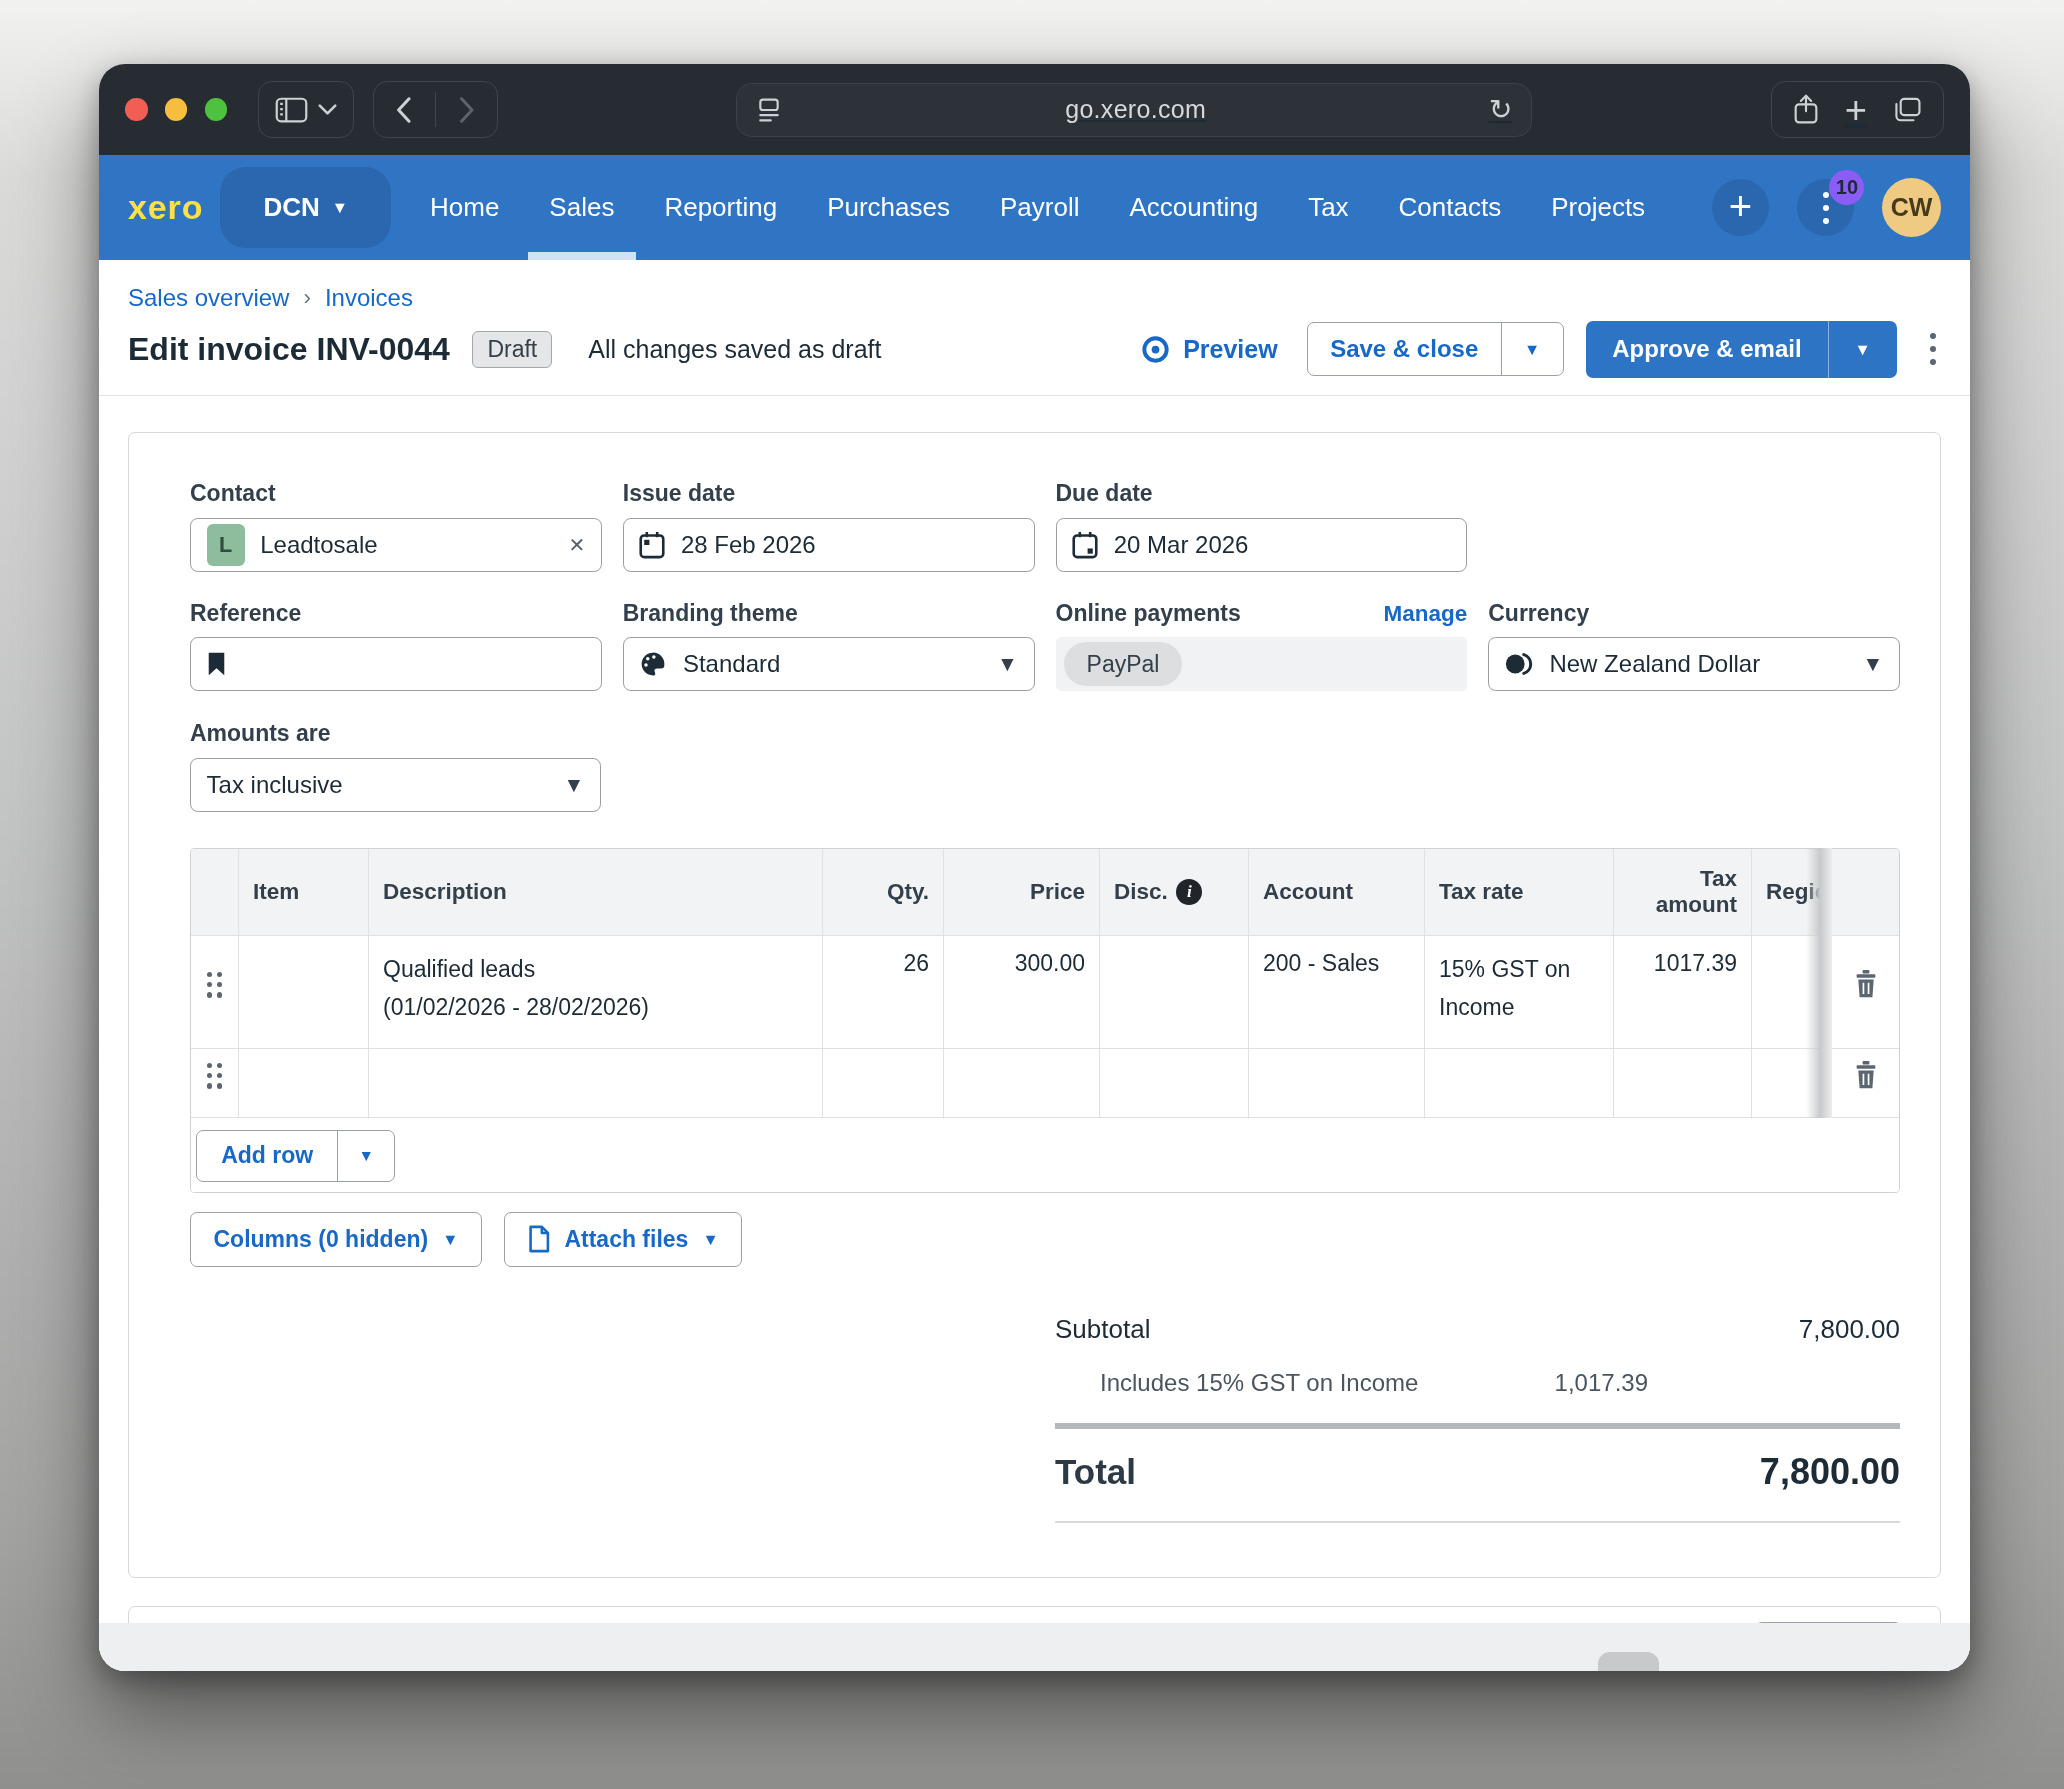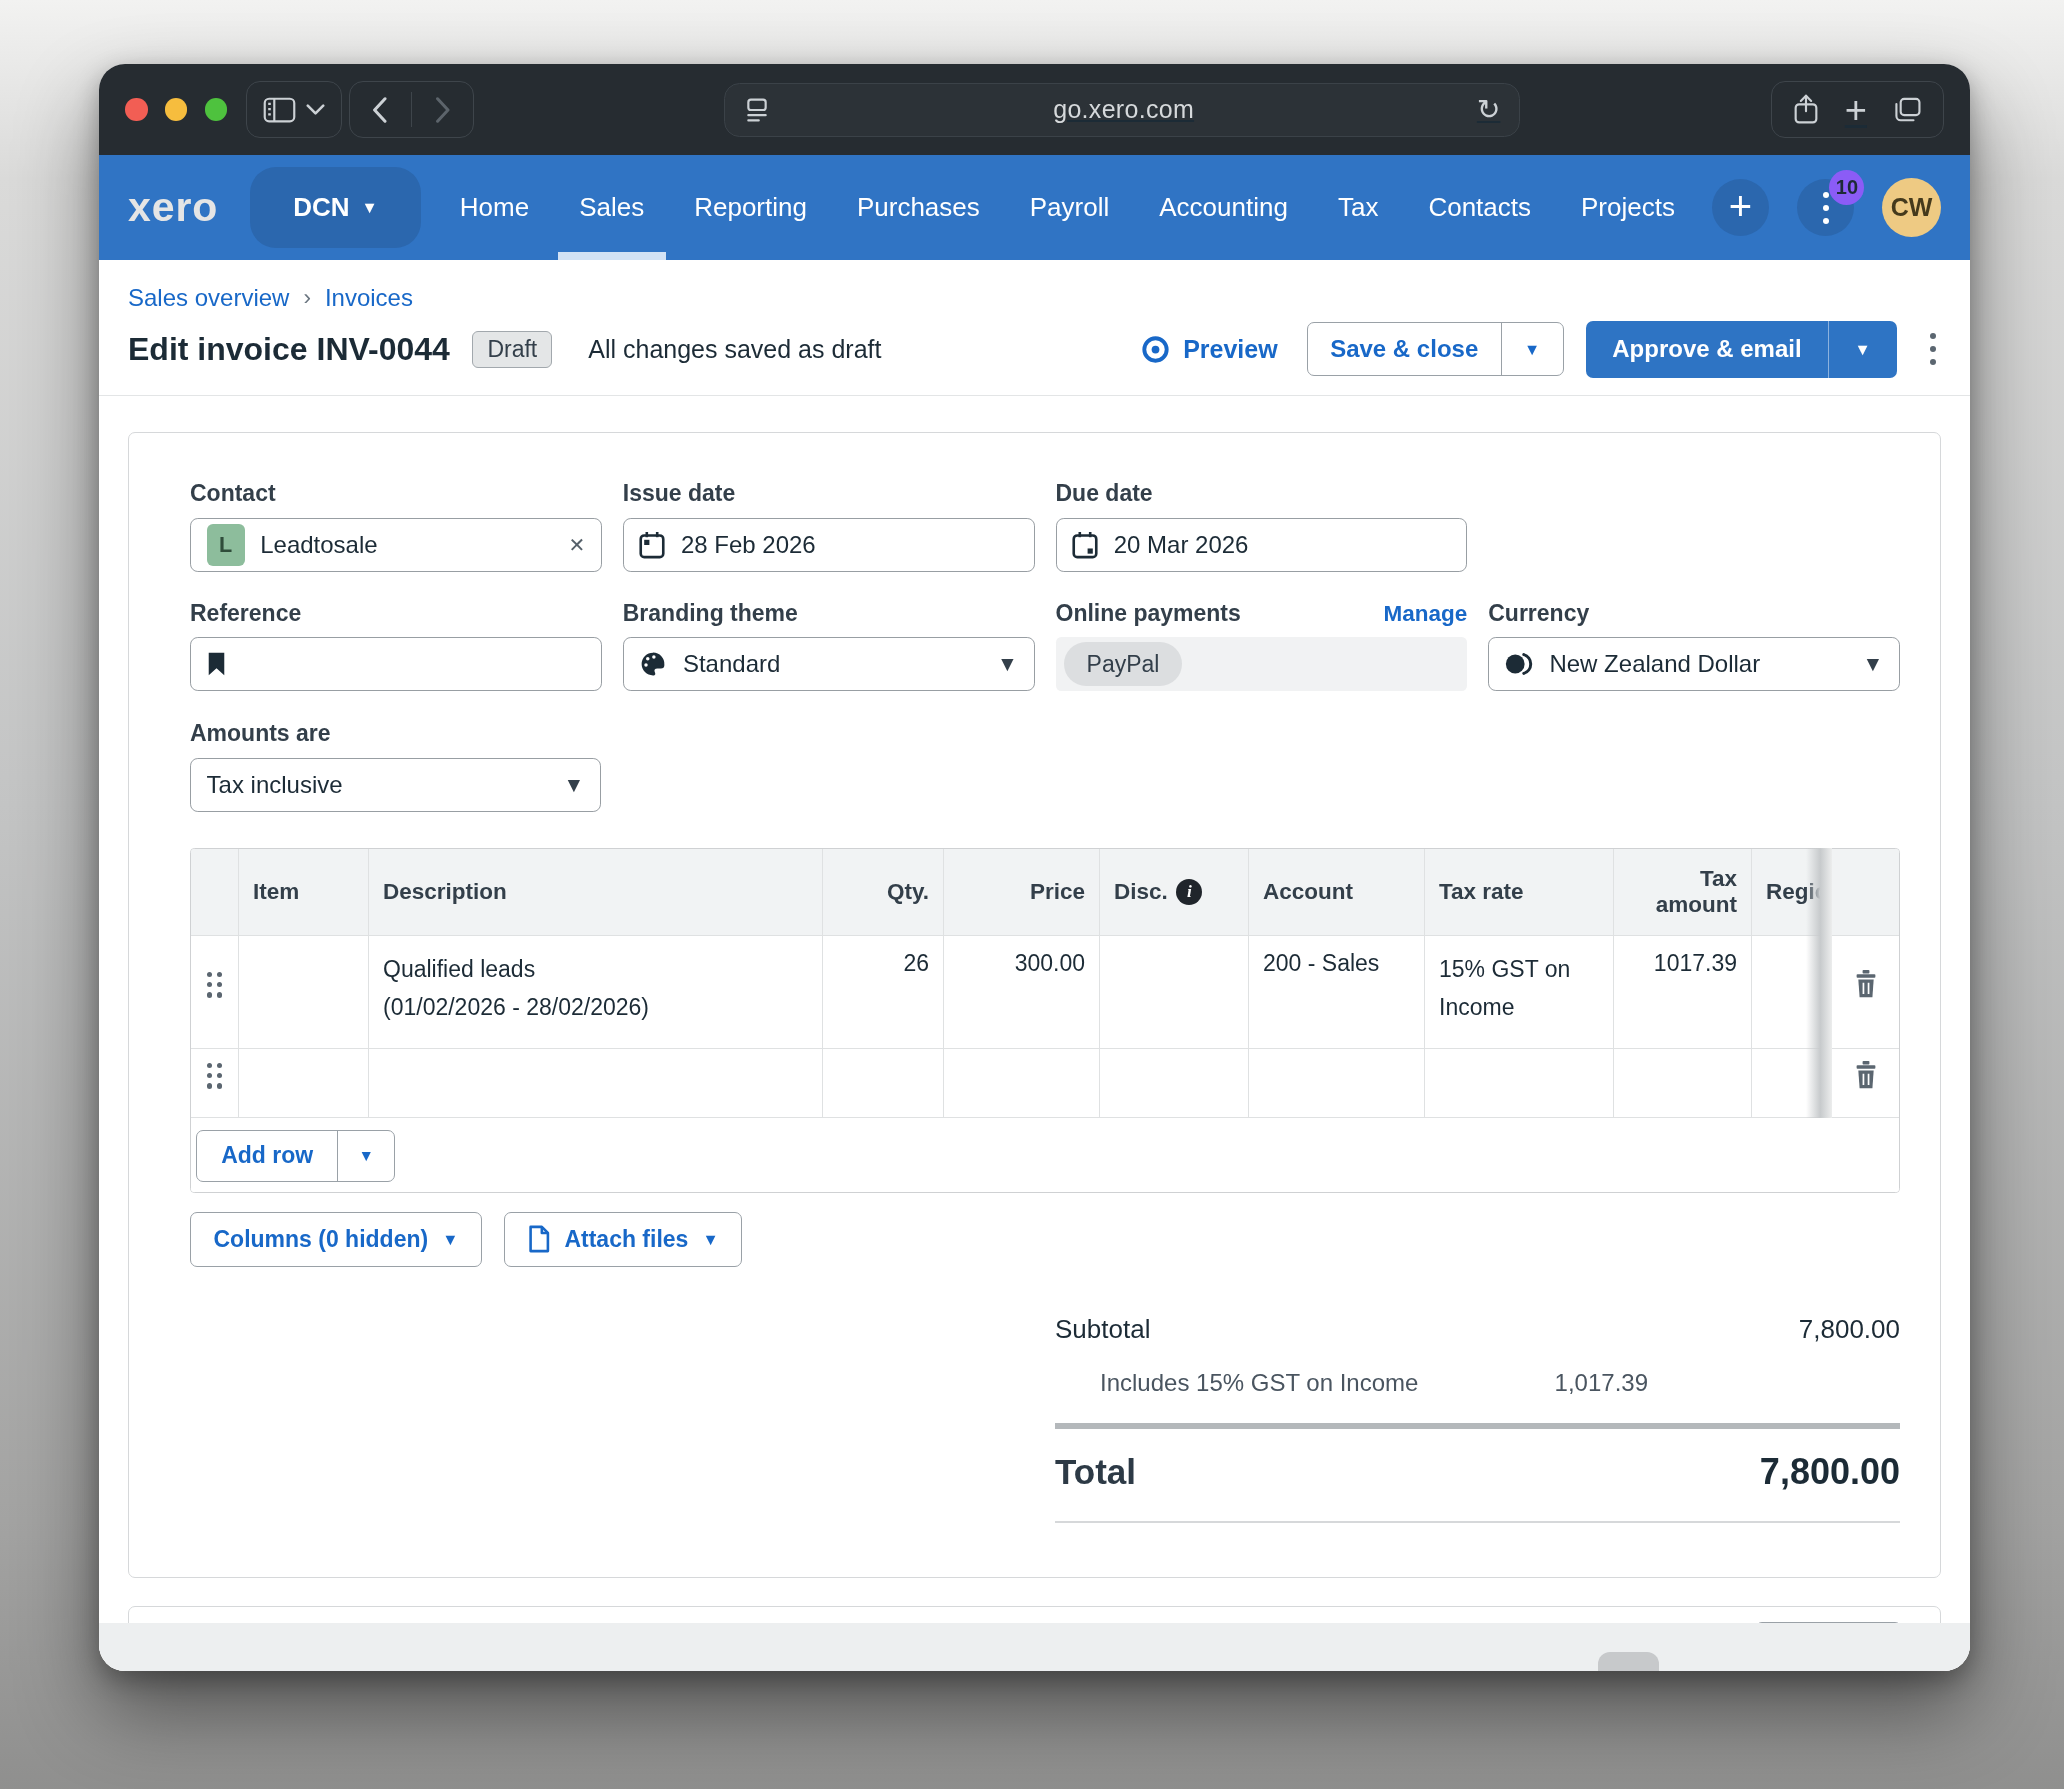--- a/index.html
+++ b/index.html
@@ -9,38 +9,38 @@
     background:linear-gradient(180deg,#f2f2f1 0%,#dadad9 10%,#c3c4c4 45%,#a3a3a2 85%,#8f8f8e 100%);
     position:relative; color:#1c2b36;
   }
   .window {
     position:absolute; left:99px; top:64px; width:1871px; height:1607px;
     border-radius:26px; overflow:hidden; background:#ffffff;
     box-shadow:0 39px 82px rgba(0,0,0,.45), 0 8.6px 24px rgba(0,0,0,.28);
     display:flex; flex-direction:column;
   }
   
-  .titlebar { height:91px; flex:0 0 91px; background:#262c31; display:flex; align-items:center; padding:0 26px; gap:7px;text-decoration:underline; }
+  .titlebar { height:91px; flex:0 0 91px; background:#262c31; display:flex; align-items:center; padding:0 26px; gap:19px;text-decoration:underline; }
   .traffic { display:flex; gap:17.3px; margin-right:12px; }
   .traffic span { width:22.5px; height:22.5px; border-radius:50%; display:block; }
   .dot-red{background:#f25e54;} .dot-yellow{background:#f6bd3e;} .dot-green{background:#4ec23e;}
   .tb-btn { height:57px; border:1.3px solid #3e454b; border-radius:14px; display:flex; align-items:center; justify-content:center; gap:10.4px; color:#ccd1d5; padding:0 15.6px; background:transparent; }
   .tb-group { height:57px; border:1.3px solid #3e454b; border-radius:14px; display:flex; align-items:center; }
   .tb-group .seg { width:61px; height:100%; display:flex; align-items:center; justify-content:center; color:#ccd1d5; }
   .tb-group .seg.dim { color:#5c646b; }
   .tb-group .vsep { width:1.3px; height:35px; background:#3e454b; }
   .urlbar { margin:0 auto; width:796px; height:54px; background:#2c3237; border:0.9px solid #3b4248; border-radius:15.6px; display:flex; align-items:center; padding:0 19px; color:#d6d9db; }
   .urlbar .url { flex:1; text-align:center; font-size:25px; letter-spacing:0.3px; }
   .url-reload { font-size:28px; color:#ccd1d5; }
   .tb-right { height:57px; border:1.3px solid #3e454b; border-radius:14px; display:flex; align-items:center; gap:26px; padding:0 21px; color:#ccd1d5; }
   .tb-plus { font-size:38px; font-weight:300; line-height:1; color:#ccd1d5; }
   svg.icn { display:block; }
   
   .bluenav { height:105px; flex:0 0 105px; background:#3074c4; display:flex; align-items:center; padding:0 29px; }
-  .xlogo { color:#e5e5e5; font-size:41px; font-weight:700; letter-spacing:0.9px; margin-right:32px; }
+  .xlogo { color:#fde047; font-size:34px; font-weight:700; letter-spacing:0.9px; margin-right:17px; }
   .orgpill { background:#2b67ae; border-radius:26px; height:81px; display:flex; align-items:center; gap:12px; padding:0 43px; color:#fff; font-size:26px; font-weight:700; margin-right:14px; }
   .orgpill .arr { font-size:16.4px; }
   .menu { list-style:none; display:flex; height:100%; }
   .menu li { position:relative; display:flex; align-items:center; padding:0 25px; color:#fff; font-size:26px; }
   .menu li.active::after { content:""; position:absolute; left:3.5px; right:3.5px; bottom:0; height:7.8px; background:#d2e2f5; }
   .nav-right { margin-left:auto; display:flex; align-items:center; gap:28px; }
   .circ { width:57px; height:57px; border-radius:50%; background:#2b67ae; display:flex; align-items:center; justify-content:center; color:#fff; position:relative; }
   .circ .plus { font-size:40px; font-weight:300; line-height:0; margin-top:-3.5px; }
   .kebab-dots { display:flex; flex-direction:column; gap:7px; }
   .kebab-dots i { width:6px; height:6px; border-radius:50%; background:#fff; }

